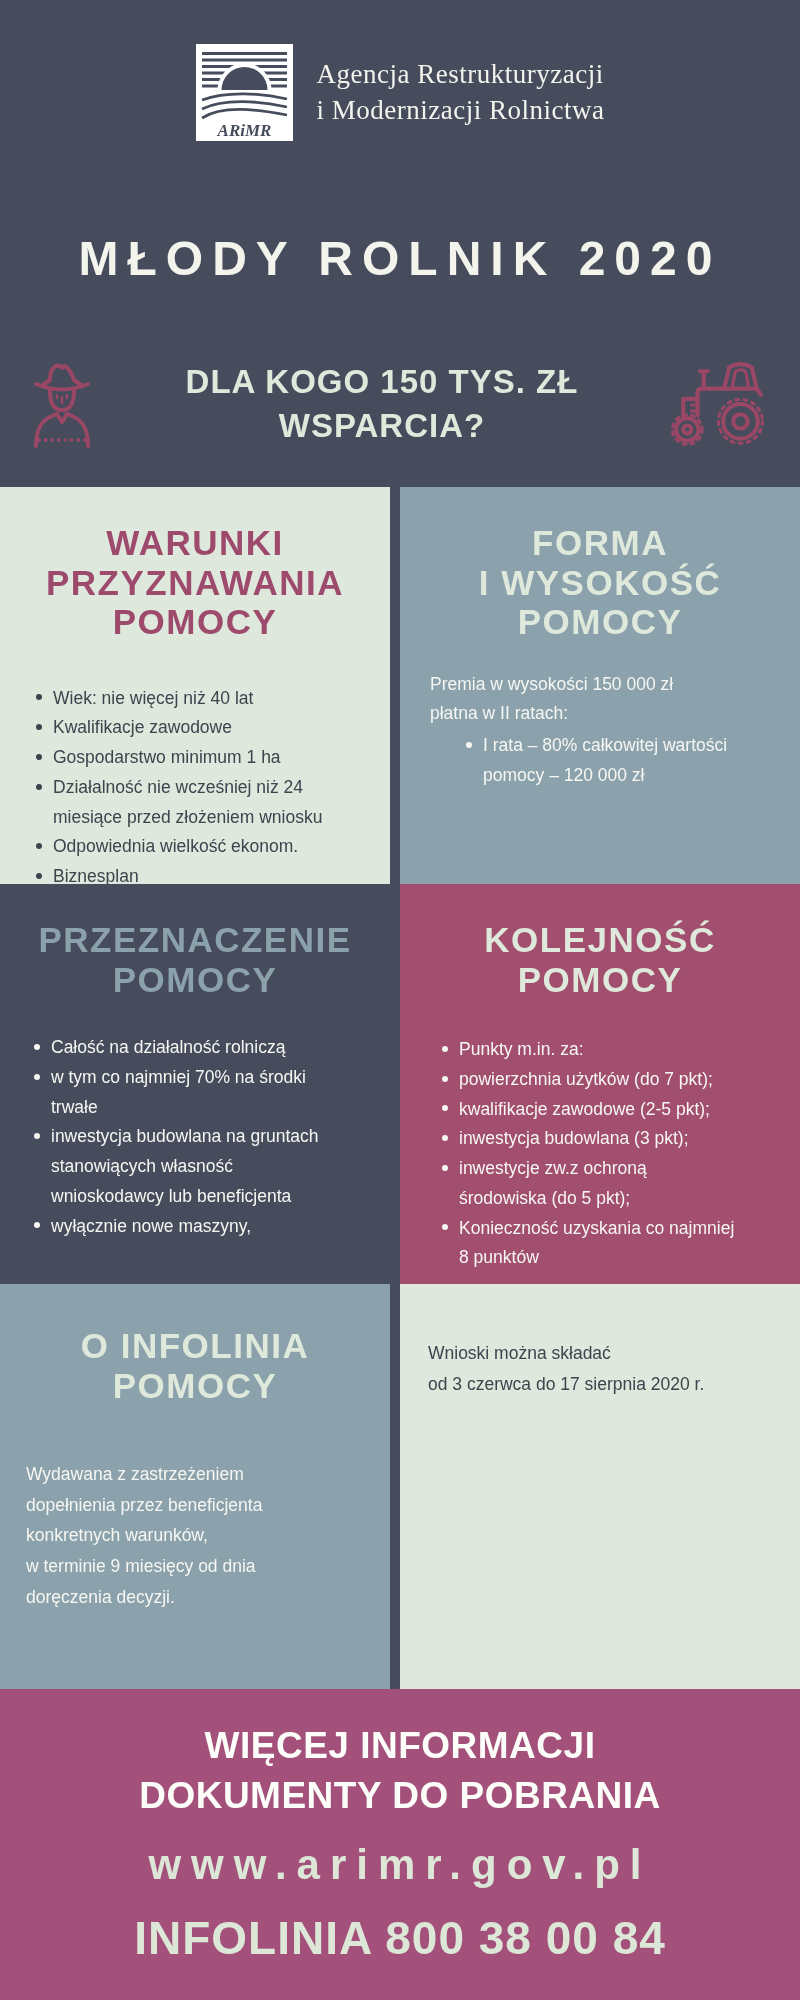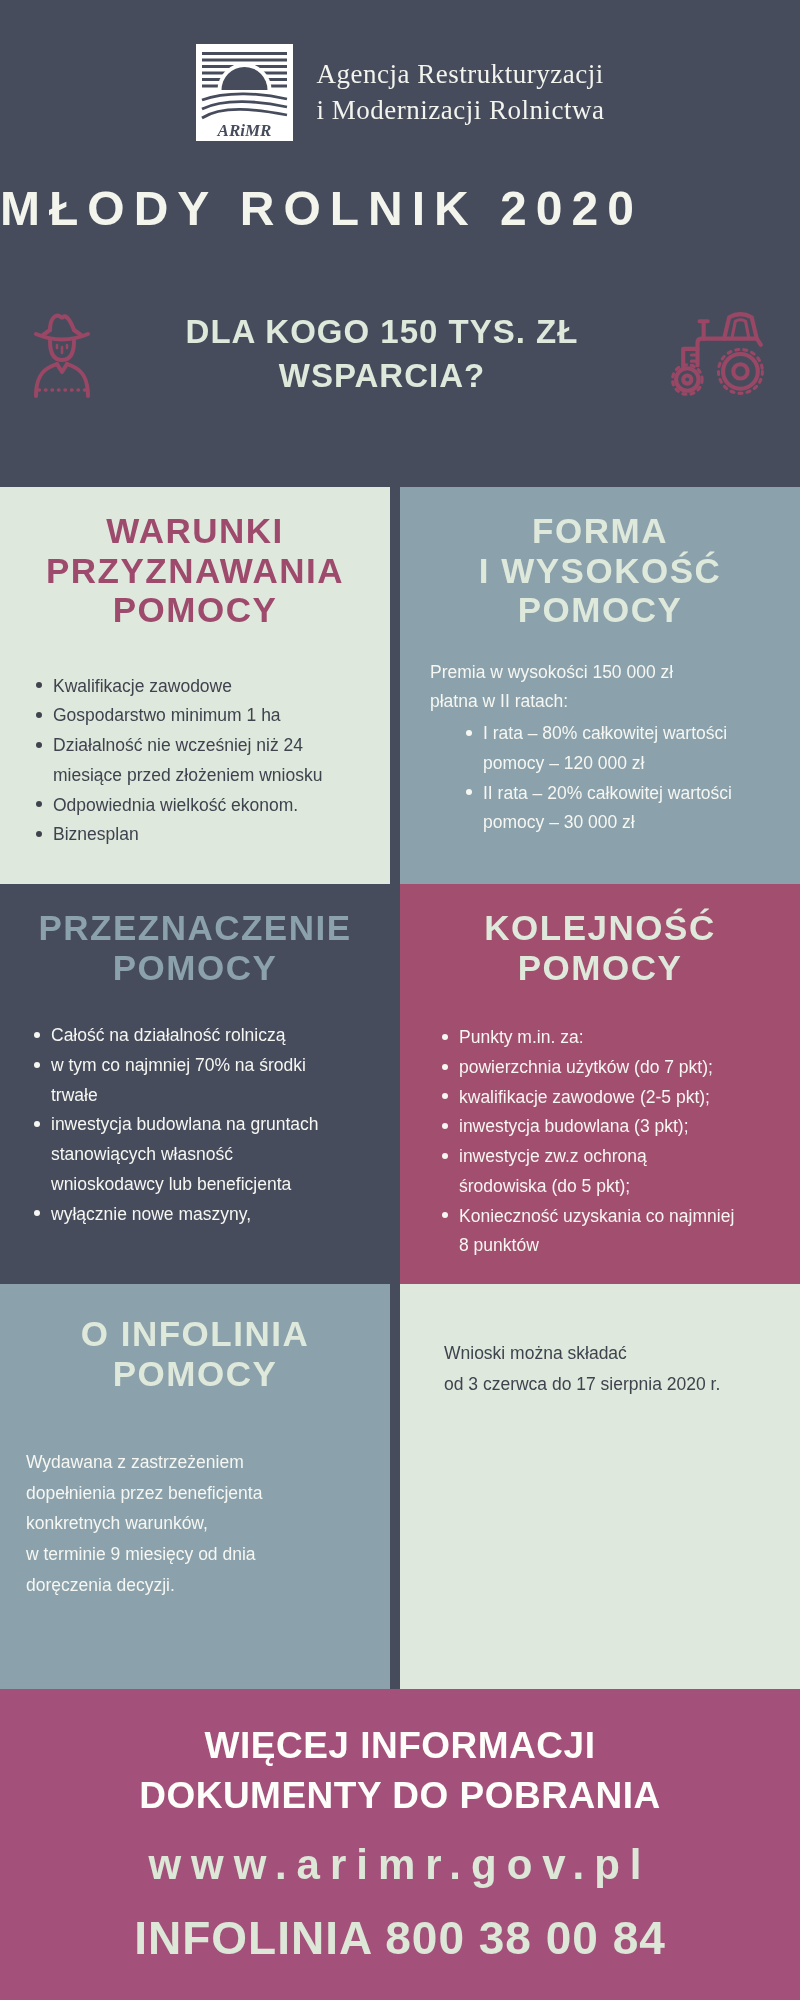--- a/index.html
+++ b/index.html
@@ -27,60 +27,60 @@
   .header{height:487px;}
   .logo-row{display:flex;align-items:center;justify-content:center;gap:24px;padding-top:44px;}
   .logo-box{width:97px;height:97px;flex:0 0 auto;color:var(--navy);}
   .logo-box svg{display:block;width:97px;height:97px;}
   .org-name{
     font-family:"Liberation Serif", serif;
     font-size:27px;line-height:1.3;color:#f2f4ed;letter-spacing:.5px;
   }
   .org-name span{display:block;}
   .main-title{
-    margin-top:42px;text-align:left;
+    margin-top:92px;text-align:center;
     font-size:48px;font-weight:800;letter-spacing:9px;color:#f3f5ed;line-height:1.1;
   }
   .subtitle-row{display:flex;align-items:center;justify-content:space-between;margin-top:70px;padding:0 30px;}
   .subtitle{flex:1;text-align:center;font-size:33px;font-weight:800;letter-spacing:1px;
     color:var(--mint-text);line-height:1.32;}
   .subtitle span{display:block;}
   .side-icon{flex:0 0 auto;color:var(--icon-maroon);}
   .side-icon svg{display:block;}
 
   
   .grid{display:grid;grid-template-columns:390px 400px;column-gap:10px;
         grid-template-rows:397px 400px 405px;background:var(--navy);}
   .cell{overflow:hidden;}
   .bg-mint{background:var(--mint);}
   .bg-gray{background:var(--grayblue);}
   .bg-navy{background:var(--navy);}
   .bg-maroon{background:var(--maroon);}
 
-  .cell-heading{margin:4px;padding:20px 8px 0;text-align:center;
+  .cell-heading{margin:16px;padding:20px 8px 0;text-align:center;
     font-size:35px;font-weight:800;letter-spacing:1.5px;line-height:1.13;}
   .cell-heading .hl{display:block;}
   .hd-maroon{color:var(--maroon-text);}
   .hd-mint{color:var(--mint-text);}
   .hd-gray{color:var(--grayblue);}
   .c5 .cell-heading,.c6 .cell-heading{padding-top:26px;}
 
   .blist{list-style:none;padding:0;font-size:17.5px;line-height:1.7;}
   .blist li{position:relative;padding-left:21px;}
   .blist li::before{content:"";position:absolute;left:4px;top:.62em;width:6px;height:6px;
     border-radius:50%;background:currentColor;}
 
   .c1 .blist{margin:42px 40px 0 32px;color:var(--dark-text);}
   .c2 .intro{margin:28px 28px 0 30px;color:var(--light-text);font-size:17.5px;line-height:1.7;white-space:pre-line;}
   .c2 .blist{margin:2px 24px 0 62px;color:var(--light-text);}
   .c3 .blist{margin:34px 44px 0 30px;color:var(--light-text);}
   .c4 .blist{margin:36px 63px 0 38px;color:var(--light-text);}
   .para{font-size:17.5px;line-height:1.75;white-space:pre-line;}
   .c5 .para{margin:54px 40px 0 26px;color:var(--light-text);}
-  .c6 .para{margin:54px 30px 0 44px;color:var(--dark-text);}
+  .c6 .para{margin:54px 30px 0 28px;color:var(--dark-text);}
 
   
   .footer{height:356px;background:var(--footer-maroon);text-align:center;padding-top:32px;}
   .footer-head{font-size:37px;font-weight:800;line-height:1.35;letter-spacing:.5px;color:#fdfdfa;}
   .footer-head span{display:block;}
   .footer-url{margin-top:20px;font-size:42px;font-weight:800;letter-spacing:10px;color:#dce7d8;}
   .footer-info{margin-top:22px;font-size:46px;font-weight:800;letter-spacing:1px;color:#dce7d8;}
   .bottom-strip{height:7px;background:var(--navy);}
 </style>
 </head>
@@ -162,39 +162,39 @@
 
   <div class="grid">
 
     <div class="cell c1 bg-mint">
       <h2 class="cell-heading hd-maroon">
         <span class="hl">WARUNKI</span>
         <span class="hl">PRZYZNAWANIA</span>
         <span class="hl">POMOCY</span>
       </h2>
       <ul class="blist">
+        <li>Wiek: nie więcej niż 40 lat</li>
         <li>Kwalifikacje zawodowe</li>
         <li>Gospodarstwo minimum 1 ha</li>
         <li>Działalność nie wcześniej niż 24 miesiące przed złożeniem wniosku</li>
         <li>Odpowiednia wielkość ekonom.</li>
         <li>Biznesplan</li>
       </ul>
     </div>
 
     <div class="cell c2 bg-gray">
       <h2 class="cell-heading hd-mint">
         <span class="hl">FORMA</span>
         <span class="hl">I WYSOKOŚĆ</span>
         <span class="hl">POMOCY</span>
       </h2>
       <div class="intro">Premia w wysokości 150 000 zł
 płatna w II ratach:</div>
       <ul class="blist">
         <li>I rata – 80% całkowitej wartości pomocy – 120 000 zł</li>
-        <li>II rata – 20% całkowitej wartości pomocy – 30 000 zł</li>
       </ul>
     </div>
 
     <div class="cell c3 bg-navy">
       <h2 class="cell-heading hd-gray">
         <span class="hl">PRZEZNACZENIE</span>
         <span class="hl">POMOCY</span>
       </h2>
       <ul class="blist">
         <li>Całość na działalność rolniczą</li>

